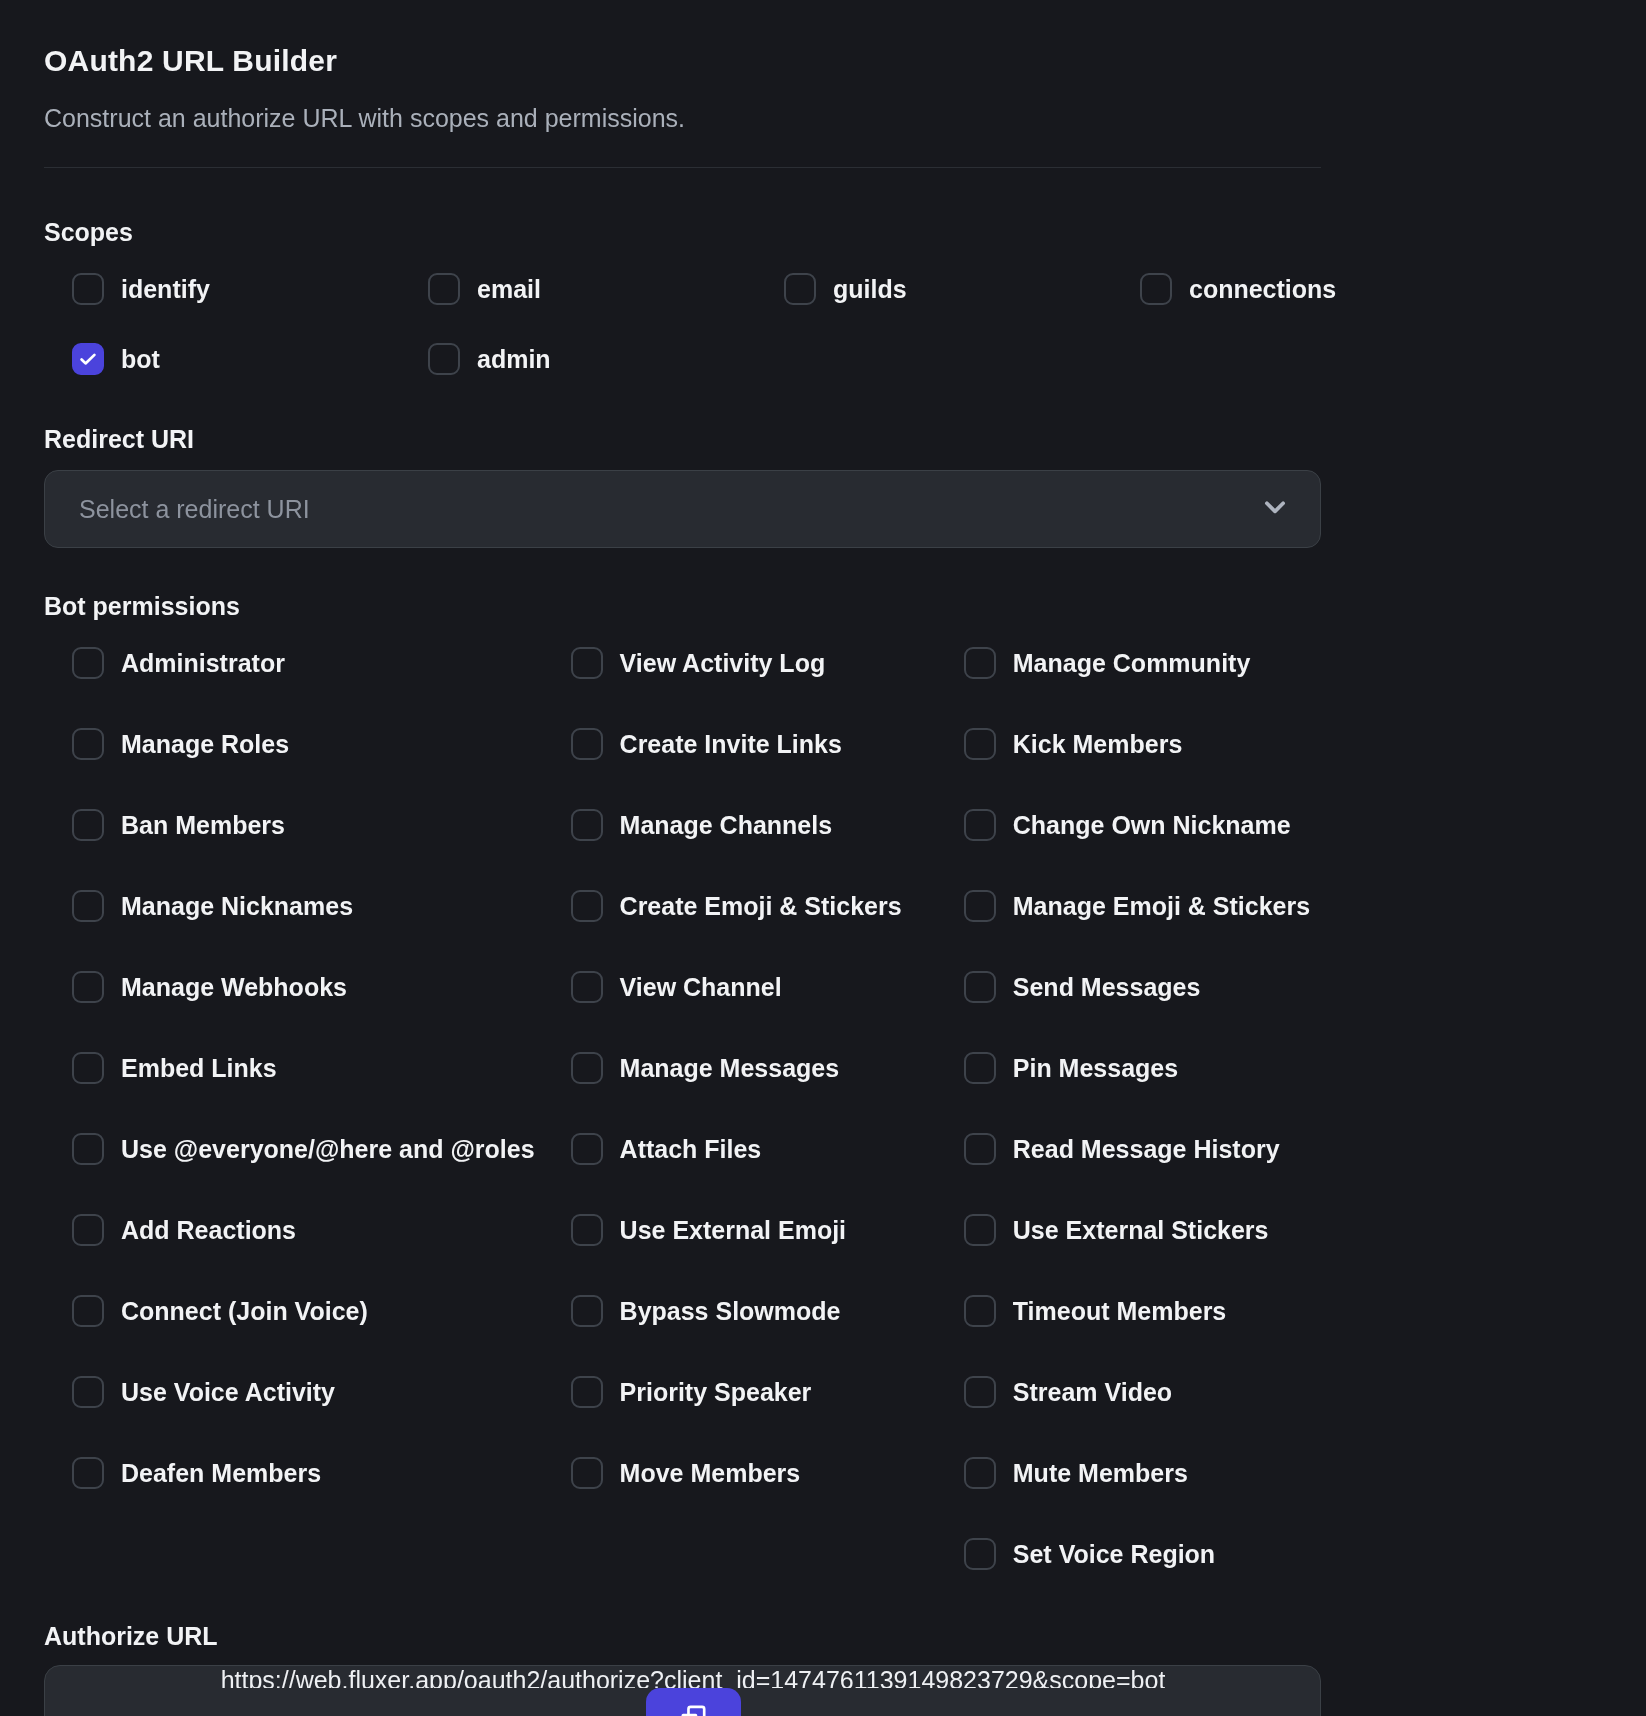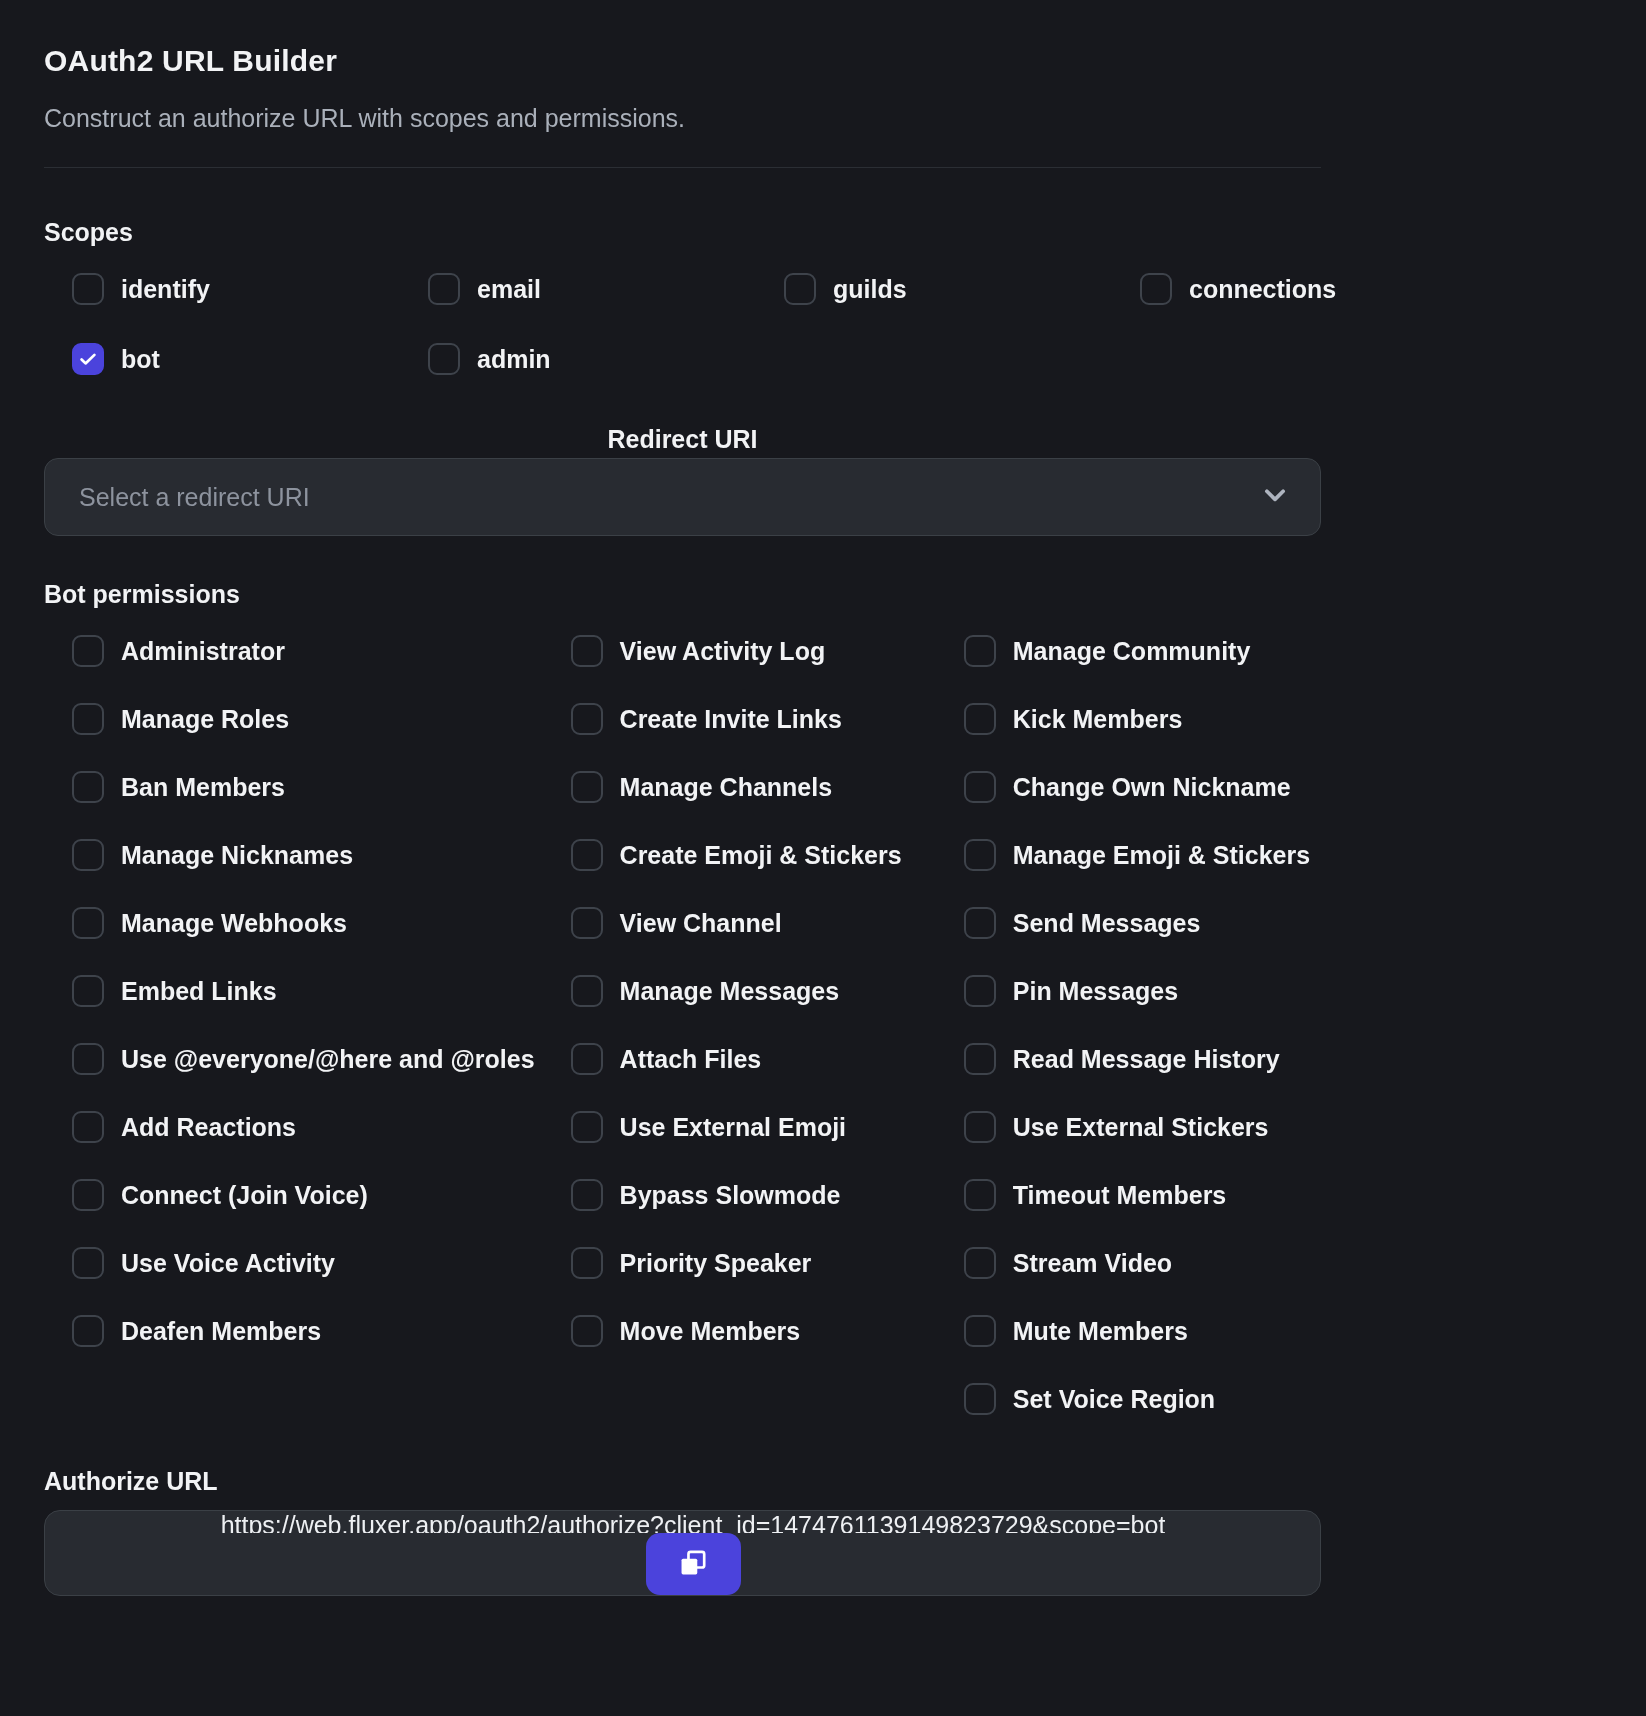--- a/index.html
+++ b/index.html
@@ -107,21 +107,21 @@
   
   .perm-grid{
     display:grid;
     grid-template-columns:repeat(3,1fr);
     column-gap:8px;
     margin-bottom:52px;
   }
   .perm-col{
     display:flex;
     flex-direction:column;
-    gap:36px;
+    gap:49px;
   }
   
   .url-bar{
     height:86px;
     background:var(--panel);
     border:1px solid var(--panel-border);
     border-radius:16px;
     display:flex;
     align-items:center;
     justify-content:space-between;
@@ -182,21 +182,21 @@
           </svg>
         </span>
     <span class="check-label">bot</span>
   </label>
       <label class="check-item">
     <span class="checkbox"></span>
     <span class="check-label">admin</span>
   </label>
     </div>
 
-  <h2 class="section-label" style="margin-bottom:4px;text-align:center;">Redirect URI</h2>
+  <h2 class="section-label" style="margin-bottom:16px;">Redirect URI</h2>
   <div class="select">
     <span class="placeholder">Select a redirect URI</span>
     <span>
       <svg width="30" height="30" viewBox="0 0 24 24" fill="none">
         <path d="M5.5 9l6.5 6.5L18.5 9" stroke="#aeb4bf" stroke-width="3" stroke-linecap="round" stroke-linejoin="round"></path>
       </svg>
     </span>
   </div>
 
   <h2 class="section-label">Bot permissions</h2>

